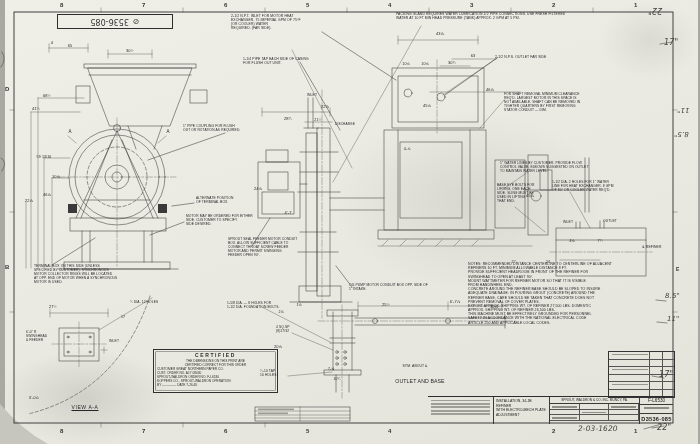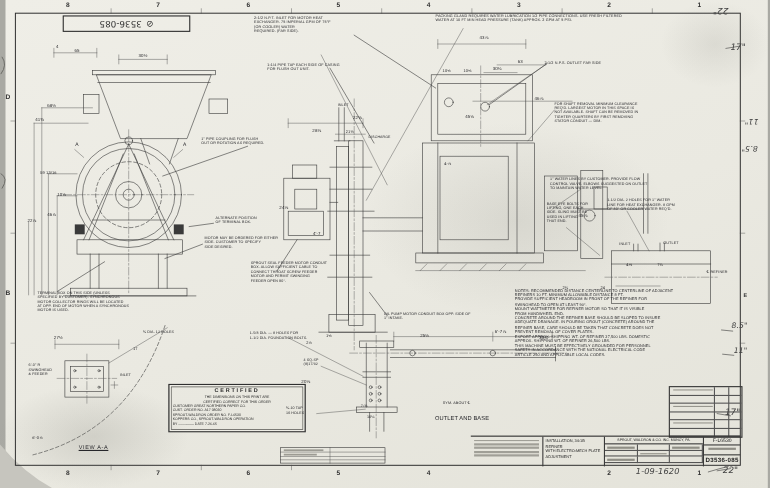--- a/index.html
+++ b/index.html
@@ -297,21 +297,21 @@
       <span class="anno z" style="left: 5px; top: 264px; font-size: 6px;">B</span>
       <span class="anno z" style="left: 676px; top: 266px; font-size: 5px;">E</span>
       <span class="anno h" style="left: 648px; top: 5px; font-size: 8px; transform: rotate(180deg);">22"</span>
       <span class="anno h" style="left: 664px; top: 38px; font-size: 8px;">17"</span>
       <span class="anno h" style="left: 677px; top: 106px; font-size: 7px; transform: rotate(180deg);">11"</span>
       <span class="anno h" style="left: 674px; top: 130px; font-size: 7px; transform: rotate(180deg);">8.5"</span>
       <span class="anno h" style="left: 665px; top: 292px; font-size: 7px;">8.5"</span>
       <span class="anno h" style="left: 667px; top: 315px; font-size: 7px;">11"</span>
       <span class="anno h" style="left: 659px; top: 370px; font-size: 8px;">17"</span>
       <span class="anno h" style="left: 657px; top: 423px; font-size: 8px;">22"</span>
-      <span class="anno h" style="left: 578px; top: 424px; font-size: 7.5px;">1-09-1620</span>
+      <span class="anno h" style="left: 578px; top: 424px; font-size: 7.5px;">2-03-1620</span>
       <span class="anno p" style="left: 231px; top: 14px; font-size: 3.4px; width: 92px;">2-1/2 N.P.T. INLET FOR MOTOR HEAT
 EXCHANGER. 75 IMPERIAL GPM OF 75°F
 (OR COOLER) WATER
 REQUIRED. (FAR SIDE).</span>
       <span class="anno p" style="left: 396px; top: 12px; font-size: 3.4px; width: 172px;">PACKING GLAND REQUIRES WATER LUBRICATION 1/2 PIPE CONNECTIONS. USE FRESH FILTERED WATER AT 10 FT MIN HEAD PRESSURE (TANK) APPROX. 2 GPM AT 5 PSI.</span>
       <span class="anno p" style="left: 243px; top: 57px; font-size: 3.4px; width: 108px;">1-1/4 PIPE TAP EACH SIDE OF CASING
 FOR FLUSH OUT UNIT.</span>
       <span class="anno p" style="left: 495px; top: 55px; font-size: 3.4px; width: 96px;">2-1/2 N.P.S. OUTLET FAR SIDE</span>
       <span class="anno p" style="left: 504px; top: 93px; font-size: 3.3px; width: 96px;">FOR SHAFT REMOVAL MINIMUM CLEARANCE
 REQ'D. LARGEST MOTOR IN THIS SPACE IS

